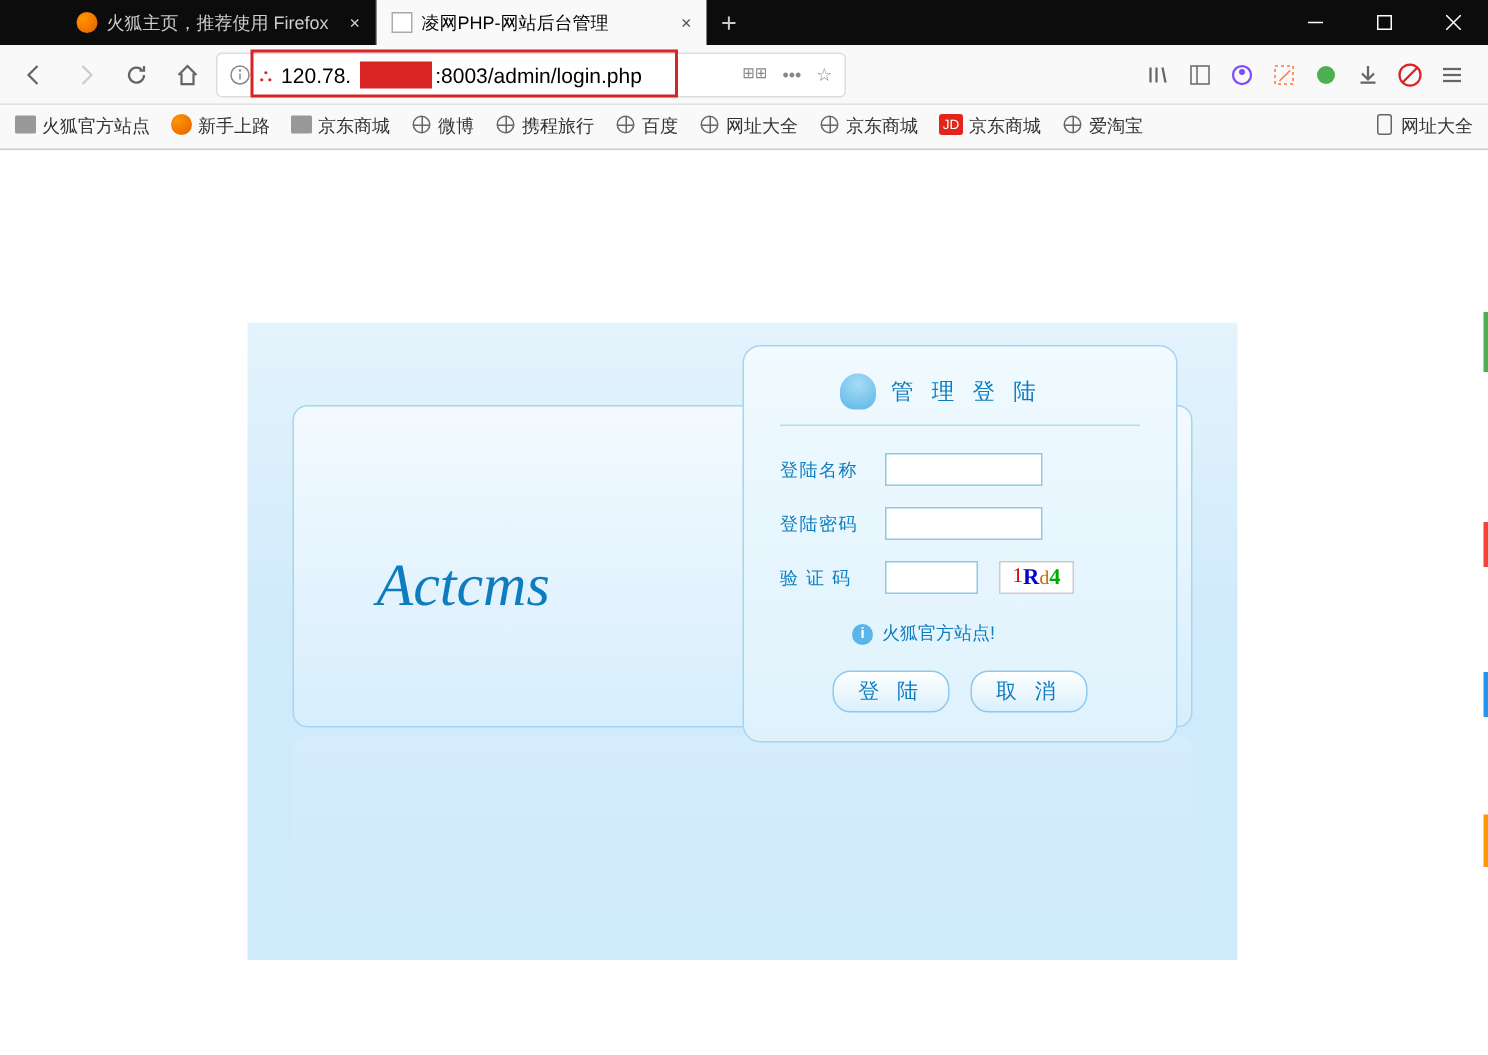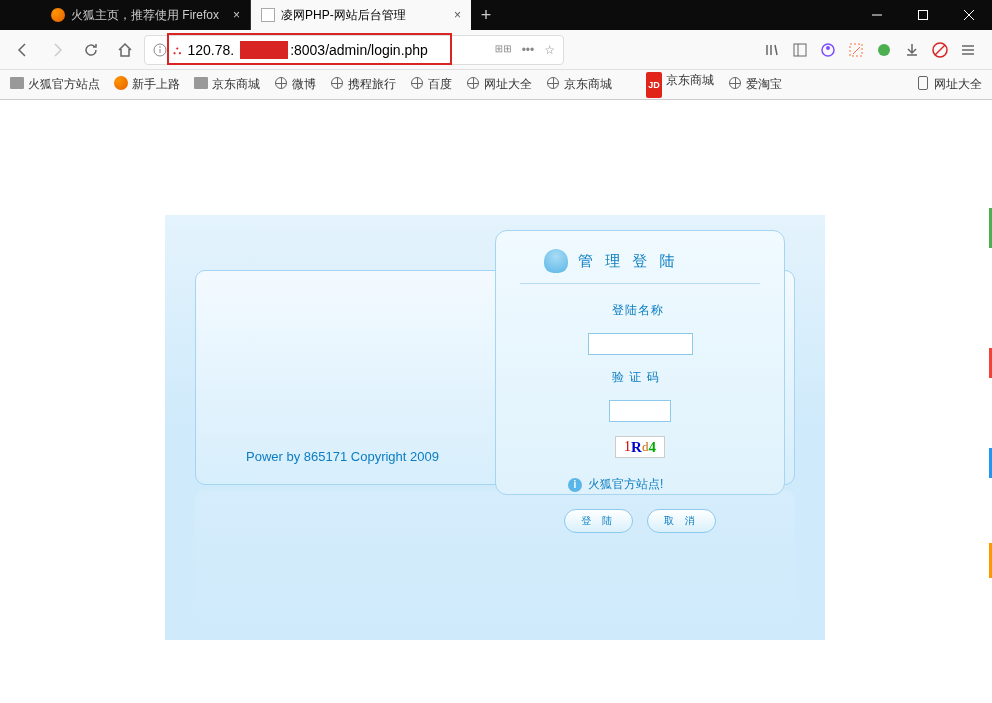--- a/index.html
+++ b/index.html
@@ -32,49 +32,49 @@
     .icon-red { color: #d92424; }
     
     
     .bookmarks { height: 30px; background: #f9f9fa; display: flex; align-items: center; padding: 0 10px; gap: 14px; border-bottom: 1px solid #ccc; font-size: 12px; }
     .bookmark { display: flex; align-items: flex-start; gap: 4px; color: #333; }
     .bookmark-icon { width: 14px; height: 14px; display: inline-flex; align-items: center; justify-content: center; }
     .folder-icon { width: 14px; height: 12px; background: #999; border-radius: 1px; }
     .globe-icon { width: 12px; height: 12px; border: 1px solid #666; border-radius: 50%; position: relative; }
     .globe-icon::after { content: ''; position: absolute; left: 50%; top: 0; bottom: 0; width: 1px; background: #666; }
     .globe-icon::before { content: ''; position: absolute; top: 50%; left: 0; right: 0; height: 1px; background: #666; }
-    .jd-icon { width: 16px; height: 26px; background: #e1251b; color: #fff; font-size: 9px; font-weight: bold; display: inline-flex; align-items: center; justify-content: center; border-radius: 2px; margin-left: 20px; }
+    .jd-icon { width: 16px; height: 14px; background: #e1251b; color: #fff; font-size: 9px; font-weight: normal; display: inline-flex; align-items: center; justify-content: center; border-radius: 2px; }
     .mobile-bookmark { margin-left: auto; }
     .phone-icon { width: 10px; height: 14px; border: 1px solid #666; border-radius: 2px; }
     
     
     .content { position: relative; height: 603px; background: #fff; }
     .login-container { position: absolute; left: 165px; top: 115px; width: 660px; height: 425px; background: linear-gradient(#e4f3fc, #cfeafb 50%, #cfeafb); }
     .login-inner { position: absolute; left: 30px; top: 55px; width: 600px; height: 215px; border: 1px solid #a5d5f0; border-radius: 10px; background: linear-gradient(#f3faff, #d7eefc); }
     .brand { position: absolute; left: 55px; top: 95px; font-size: 40px; font-style: italic; font-weight: 300; color: #0d7dc0; font-family: Georgia, serif; }
     .brand-text::first-letter { font-size: 48px; }
     .copyright { position: absolute; left: 50px; bottom: 20px; color: #0d7dc0; font-size: 13px; }
     
     .login-box { position: absolute; right: 40px; top: 15px; width: 290px; height: 265px; background: linear-gradient(#f0faff, #dff2fc); border: 1px solid #a5d5f0; border-radius: 12px; padding: 18px 24px; }
-    .login-title { display: flex; align-items: center; gap: 10px; color: #0d7dc0; font-size: 15px; letter-spacing: 4px; margin-bottom: 10px; margin-left: 24px; }
+    .login-title { display: flex; align-items: center; gap: 10px; color: #0d7dc0; font-size: 15px; letter-spacing: 4px; margin-bottom: 10px; margin-left: 40px; }
     .user-icon { width: 24px; height: 24px; border-radius: 50% 50% 40% 40%; background: radial-gradient(circle at 50% 30%, #a8dcf5, #5ab6e8); position: relative; }
     .divider { height: 1px; background: #b8ddf2; margin-bottom: 18px; }
-    .form-row { display: flex; align-items: center; gap: 14px; margin-bottom: 14px; flex-direction: column; }
+    .form-row { display: flex; align-items: center; gap: 14px; margin-bottom: 14px; }
     .form-label { color: #0d7dc0; width: 56px; letter-spacing: 1px; }
     .form-input { width: 105px; height: 22px; border: 1px solid #8cc9ea; background: #fff; }
     .form-input.short { width: 62px; }
     .captcha { width: 50px; height: 22px; border: 1px solid #ccc; background: #fff; display: inline-flex; align-items: center; justify-content: center; font-family: serif; }
     .captcha span:nth-child(1) { color: #c00; font-size: 14px; }
     .captcha span:nth-child(2) { color: #00c; font-weight: bold; font-size: 15px; }
     .captcha span:nth-child(3) { color: #c60; font-size: 13px; }
     .captcha span:nth-child(4) { color: #0a0; font-weight: bold; font-size: 15px; }
     .warning { display: flex; align-items: center; gap: 6px; color: #0d7dc0; margin: 18px 0 16px 48px; }
     .warn-icon { width: 14px; height: 14px; border-radius: 50%; background: #5ab6e8; color: #fff; display: inline-flex; align-items: center; justify-content: center; font-size: 10px; font-weight: bold; }
     .btn-row { display: flex; gap: 14px; justify-content: center; }
-    .btn { padding: 4px 16px; border: 1px solid #8cc9ea; border-radius: 12px; background: linear-gradient(#fff, #d9f0fc); color: #0d7dc0; letter-spacing: 4px; cursor: pointer; font-size: 10px; }
+    .btn { padding: 4px 16px; border: 1px solid #8cc9ea; border-radius: 12px; background: linear-gradient(#fff, #d9f0fc); color: #0d7dc0; letter-spacing: 4px; cursor: pointer; font-size: 14px; }
     
     .reflection { position: absolute; left: 30px; top: 275px; width: 600px; height: 135px; background: linear-gradient(rgba(255,255,255,0.3), rgba(207,234,251,0.8)); opacity: 0.4; border-radius: 10px; }
     
     .watermark { position: absolute; right: 12px; bottom: 10px; color: #ddd; font-size: 13px; }
     
     .side-strip { position: absolute; right: 0; top: 108px; width: 3px; }
     .strip-g { height: 40px; background: #4caf50; }
     .strip-r { height: 30px; background: #f44336; margin-top: 100px; }
     .strip-b { height: 30px; background: #2196f3; margin-top: 70px; }
     .strip-o { height: 35px; background: #ff9800; margin-top: 65px; }
@@ -265,33 +265,37 @@
       <span class="bookmark-icon">
         <span class="phone-icon"></span>
       </span>
       <span>网址大全</span>
     </div>
 </div>
 
 <div class="content">
   <div class="login-container">
     <div class="login-inner">
-      <div class="copyright">Power by 865171 Copyright 2009</div>
+      <div class="brand"><span class="brand-text">Actcms</span></div>
     </div>
     <div class="reflection"></div>
 
     <div class="login-box">
       <div class="login-title">
         <span class="user-icon"></span>
         <span>管 理 登 陆</span>
       </div>
       <div class="divider"></div>
       <div class="form-row">
         <span class="form-label">登陆名称</span>
         <input class="form-input" style="">
+      </div>
+      <div class="form-row">
+        <span class="form-label">登陆密码</span>
+        <input type="password" class="form-input" style="">
       </div>
       <div class="form-row">
         <span class="form-label">验 证 码</span>
         <input class="form-input short" style="">
         <span class="captcha">
           <span>1</span>
             <span>R</span>
             <span>d</span>
             <span>4</span>
         </span>

